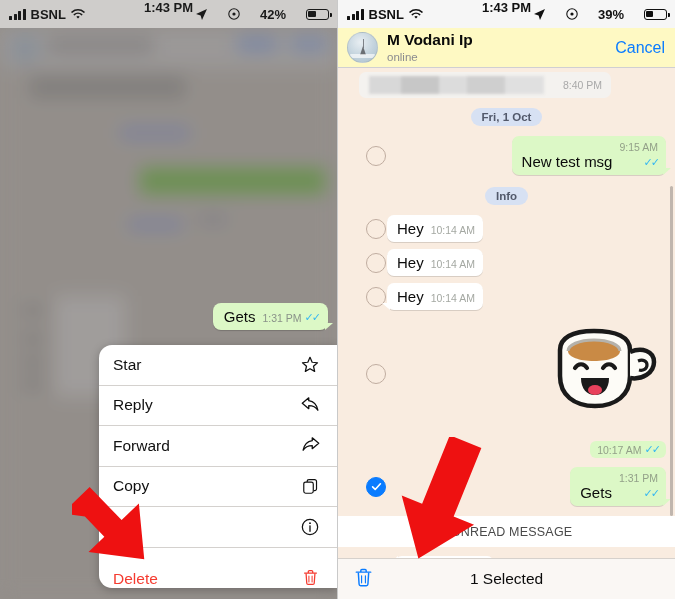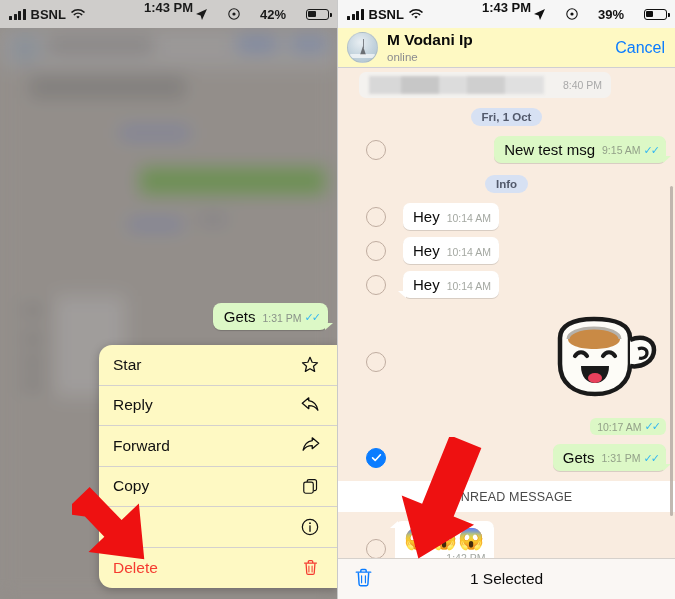--- a/index.html
+++ b/index.html
@@ -84,30 +84,30 @@
   .left-gets .txt { font-size:15px; color:#0b0b0b; }
   .left-gets .meta { font-size:10.5px; color:#8a9289; display:flex; align-items:center; gap:3px; padding-bottom:1px;}
   .left-gets::after{
     content:""; position:absolute; right:-5px; bottom:0; width:0; height:0;
     border-left:8px solid #dcf8c6; border-bottom:7px solid transparent;
   }
 
   
   .ctxmenu {
     position:absolute; left:99px; right:0; top:345px; z-index:8;
-    background:#fef9c3; border-radius:13px 0 0 13px;
+    background:#ffffff; border-radius:13px 0 0 13px;
     overflow:hidden; box-shadow:0 2px 10px rgba(0,0,0,.25);
   }
   .ctx-item {
     height:40.5px; display:flex; align-items:center; justify-content:space-between;
     padding:0 16px 0 14px; font-size:15.5px; color:#101010;
     border-bottom:1px solid #d4d1ce;
   }
   .ctx-item:last-child { border-bottom:none; }
-  .ctx-item.danger { color:#f53b30; }
+  .ctx-item.danger { color:#f53b30;align-items:flex-end; }
   .ctx-ic { width:22px; height:22px; display:flex; align-items:center; justify-content:center; }
   .ctx-ic svg { display:block; }
 
   
   .arrow { position:absolute; z-index:20; pointer-events:none; }
 
   
   .right {
     width:337px; height:599px; position:relative; overflow:hidden;
     background:#f7ece2; display:flex; flex-direction:column;
@@ -155,24 +155,24 @@
     background:#0a7cff; border-color:#0a7cff;
     display:flex; align-items:center; justify-content:center;
   }
   .sel.on svg { display:block; }
 
   .bub {
     position:relative; border-radius:7px; padding:5px 8px 5px 10px;
     display:flex; align-items:flex-end; gap:7px;
     box-shadow:0 1px 0.5px rgba(0,0,0,.13); max-width:230px;
   }
-  .bub.in { background:#ffffff; margin-left:17px; }
+  .bub.in { background:#ffffff; margin-left:1px; }
   .bub.out { background:#dcf8c6; margin-left:auto; }
   .bub .txt { font-size:15px; color:#0b0b0b; }
-  .bub .meta { font-size:10.5px; color:#a4a8a2; display:flex; align-items:flex-start; gap:3px; padding-bottom:1px; white-space:nowrap; }
+  .bub .meta { font-size:10.5px; color:#a4a8a2; display:flex; align-items:flex-end; gap:3px; padding-bottom:1px; white-space:nowrap;flex-direction:column; }
   .bub.out .meta { color:#93a089; }
   .bub.in::before{
     content:""; position:absolute; left:-5px; bottom:0; width:0; height:0;
     border-right:8px solid #ffffff; border-bottom:7px solid transparent;
   }
   .bub.out::after{
     content:""; position:absolute; right:-5px; bottom:0; width:0; height:0;
     border-left:8px solid #dcf8c6; border-bottom:7px solid transparent;
   }
   .bub.notail.in::before, .bub.notail.out::after { display:none; }
@@ -474,21 +474,21 @@
             <path d="M20 27c0-6 11-11 26-11s26 5 26 11-11 10-26 10S20 33 20 27z" fill="#c98a45"></path>
             <path d="M20 27c0-6 11-11 26-11s26 5 26 11" fill="none" stroke="#b5b2ab" stroke-width="3"></path>
             <path d="M27 44c3-5 9-5 12 0" fill="none" stroke="#1a1a1a" stroke-width="4.2" stroke-linecap="round"></path>
             <path d="M55 44c3-5 9-5 12 0" fill="none" stroke="#1a1a1a" stroke-width="4.2" stroke-linecap="round"></path>
             <path d="M33 54h28c0 11-6 17-14 17s-14-6-14-17z" fill="#1a1a1a"></path>
             <ellipse cx="47" cy="66" rx="7" ry="5" fill="#e8415c"></ellipse>
           </svg>
         </div>
       </div>
 
-      <div class="row" style="margin-top:6px;">
+      <div class="row" style="margin-top:17px;">
         <span class="meta" style="margin-left:auto; font-size:10.5px; color:#93a089; display:flex; gap:3px; align-items:center; background:#dcf8c6; border-radius:6px; padding:2px 7px;">
           <span>10:17 AM</span>
           <span class="ticks">✓✓</span>
         </span>
       </div>
 
       <div class="row" style="margin-top:9px;">
         <span class="sel on">
           <svg width="13" height="13" viewBox="0 0 16 16">
               <path d="M3.2 8.4l3.2 3.2 6.4-7" fill="none" stroke="#fff" stroke-width="2" stroke-linecap="round" stroke-linejoin="round"></path>

